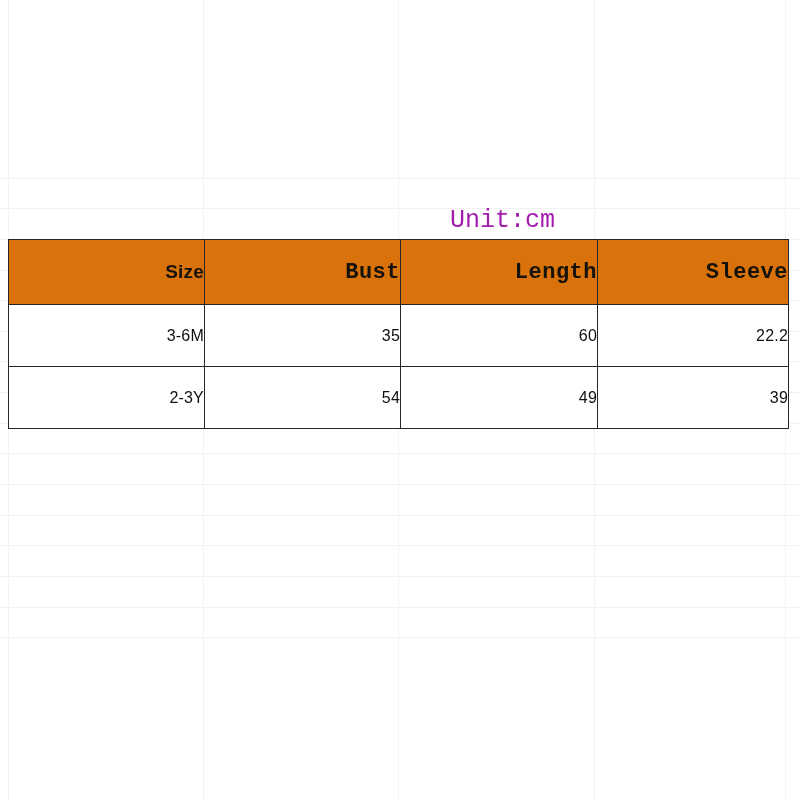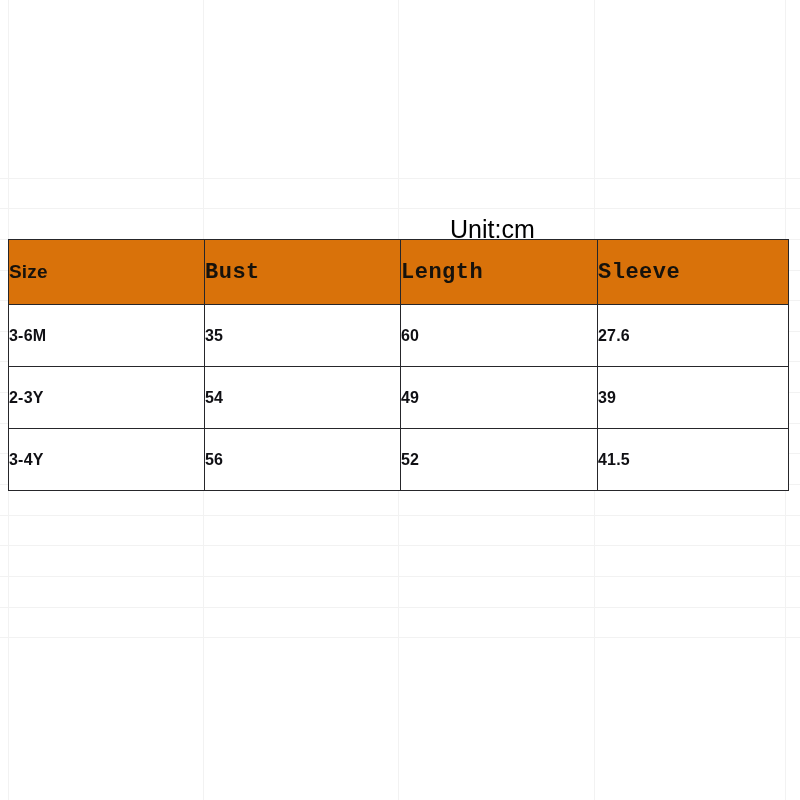--- a/index.html
+++ b/index.html
@@ -37,41 +37,41 @@
     top: 0;
     width: 1px;
     height: 800px;
     background: #f2f2f2;
   }
 
   
   #unit-caption {
     position: absolute;
     left: 450px;
-    top: 214px;
-    font-family: Liberation Sans, sans-serif;
+    top: 206px;
+    font-family: Liberation Mono, monospace;
     font-size: 25px;
     line-height: 30px;
-    color: #000000;
+    color: #a21caf;
     letter-spacing: 0px;
     white-space: nowrap;
   }
 
   
   #size-table {
     position: absolute;
     left: 8px;
     top: 239px;
     width: 776px;
     border-collapse: collapse;
     table-layout: fixed;
   }
   #size-table td, #size-table th {
     border: 1.6px solid #26262a;
-    text-align: left;
+    text-align: right;
     vertical-align: middle;
     padding: 0;
     color: #101014;
   }
 
   
   #size-table thead tr {
     background: #d9720a;
   }
   #size-table thead th {
@@ -89,21 +89,21 @@
     font-size: 22px;
     font-weight: normal;
     letter-spacing: 0.5px;
   }
 
   
   #size-table tbody td {
     height: 61px;
     font-family: "Liberation Sans", sans-serif;
     font-size: 16px;
-    font-weight: bold;
+    font-weight: normal;
     background: #ffffff;
     letter-spacing: 0.2px;
   }
 </style>
 </head>
 <body>
 
 <div id="bg-grid">
     <div class="grid-h" style="top: 178px;"></div>
     <div class="grid-h" style="top: 208px;"></div>
@@ -137,28 +137,22 @@
       <th class="head-mono" style="width: 195px;">Bust</th>
       <th class="head-mono" style="width: 196px; margin-top: 36px;">Length</th>
       <th class="head-mono" style="width: 190px;">Sleeve</th>
     </tr>
   </thead>
   <tbody>
     <tr>
       <td>3-6M</td>
       <td>35</td>
       <td>60</td>
-      <td>27.6</td>
+      <td>22.2</td>
     </tr>
     <tr>
       <td>2-3Y</td>
       <td>54</td>
       <td>49</td>
       <td>39</td>
     </tr>
-    <tr>
-      <td>3-4Y</td>
-      <td>56</td>
-      <td>52</td>
-      <td>41.5</td>
-    </tr>
   </tbody>
 </table>
 
 </body></html>

